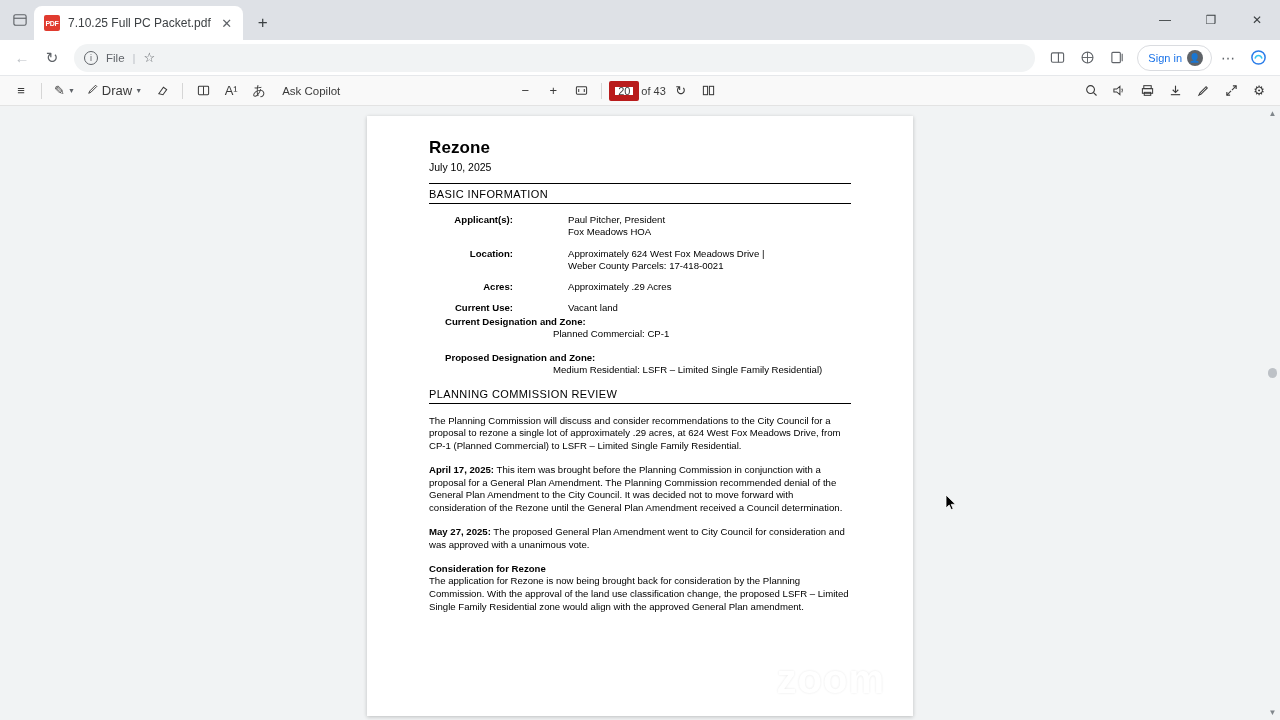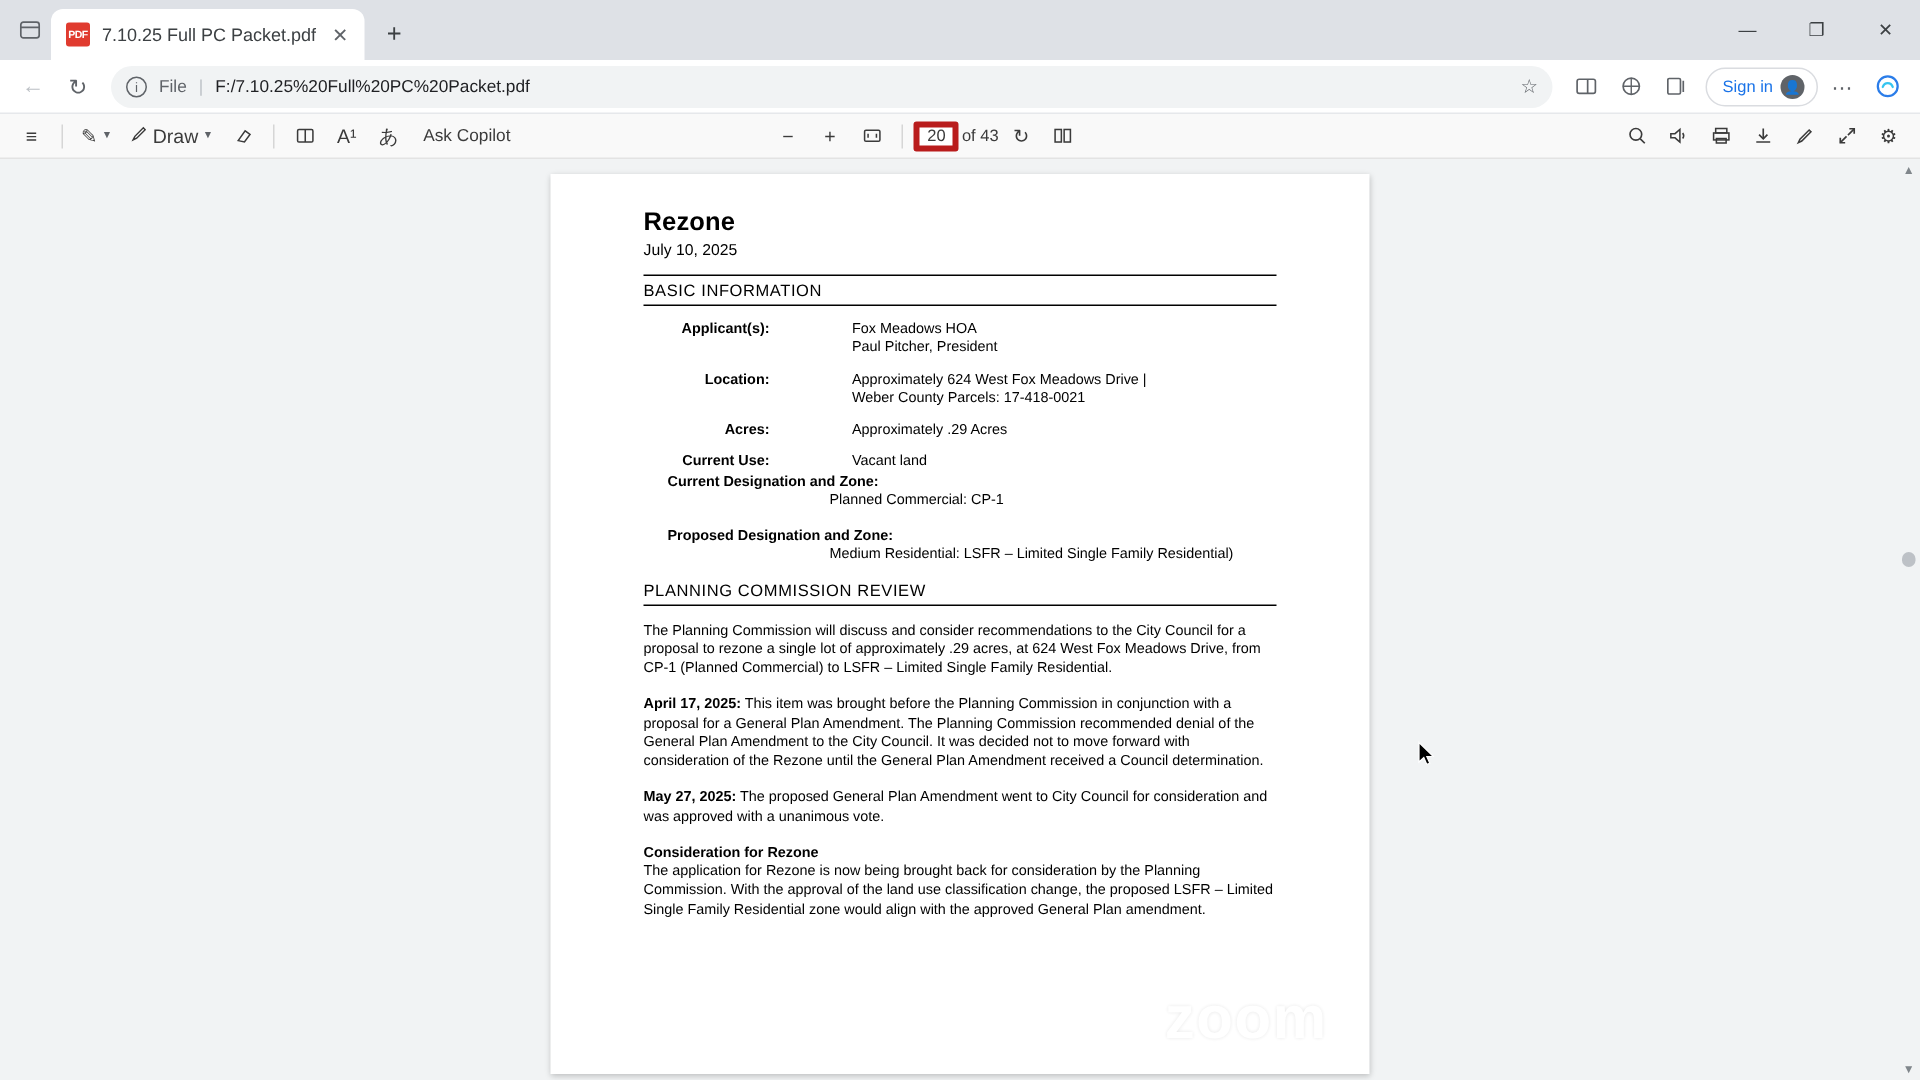--- a/index.html
+++ b/index.html
@@ -68,21 +68,21 @@
   .pdfbar {
     height: 30px; background:#f9f9f9; border-bottom:1px solid #e3e3e3;
     display:flex; align-items:center; gap: 2px; padding: 0 8px; font-size: 11.5px; color:#3b3b3b;
   }
   .pdf-ic { height: 24px; min-width: 26px; display:flex; align-items:center; justify-content:center; color:#3b3b3b; font-size:13px; border-radius:4px; padding: 0 3px; }
   .pdf-ic.with-caret { gap: 3px; min-width: auto; padding: 0 5px; }
   .caret { font-size: 7px; color:#5f6368; }
   .pdf-sep { width: 1px; height: 16px; background:#d6d6d6; margin: 0 5px; }
   .pdf-text-btn { height: 24px; display:flex; align-items:center; padding: 0 8px; font-size: 11.5px; border-radius: 4px; }
   .pagebox {
-    height: 20px; width: 30px; border:4px solid #b91c1c; background:#fff; border-radius:2px;
+    height: 20px; width: 30px; border:6px solid #b91c1c; background:#fff; border-radius:2px;
     display:flex; align-items:center; justify-content:center; font-size: 11px; color:#3b3b3b;
   }
   .pagecount { font-size: 11px; color:#3b3b3b; margin-left: 0; }
   .grow { flex: 1; }
 
   
   .docarea {
     flex: 1; background:#f1f3f4; position: relative; overflow: hidden;
     display:flex; justify-content:center;
   }
@@ -151,21 +151,20 @@
     </div>
   </div>
 
   <div class="browserbar">
     <div class="nav-btn disabled">←</div>
     <div class="nav-btn">↻</div>
     <div class="omnibox">
       <span class="info-ic">i</span>
       <span class="scheme">File</span>
       <span style="color:#bdc1c6;">|</span>
-      <span class="url" title="F:/7.10.25%20Full%20PC%20Packet.pdf">F:/7.10.25%20Full%20PC%20Packet.pdf</span>
       <span class="star">☆</span>
     </div>
     <div class="tb-ic">
       <svg width="15" height="15" viewBox="0 0 16 16">
           <rect x="1.5" y="3" width="13" height="10" rx="1.5" fill="none" stroke="#5f6368" stroke-width="1.2"></rect>
           <line x1="9" y1="3" x2="9" y2="13" stroke="#5f6368" stroke-width="1.2"></line>
         </svg>
     </div>
     <div class="tb-ic">
       <svg width="15" height="15" viewBox="0 0 16 16">
@@ -294,22 +293,22 @@
       <div class="doc-title">Rezone</div>
       <div class="doc-date">July 10, 2025</div>
       <div class="rule"></div>
 
       <div class="section-head under">BASIC INFORMATION</div>
 
       <div class="info-table">
         <div class="info-row">
           <div class="info-label">Applicant(s):</div>
           <div class="info-val">
+            <div>Paul Pitcher, President</div>
             <div>Fox Meadows HOA</div>
-            <div>Paul Pitcher, President</div>
           </div>
         </div>
         <div class="info-row">
           <div class="info-label">Location:</div>
           <div class="info-val">
             <div>Approximately 624 West Fox Meadows Drive |</div>
             <div>Weber County Parcels: 17-418-0021</div>
           </div>
         </div>
         <div class="info-row">

